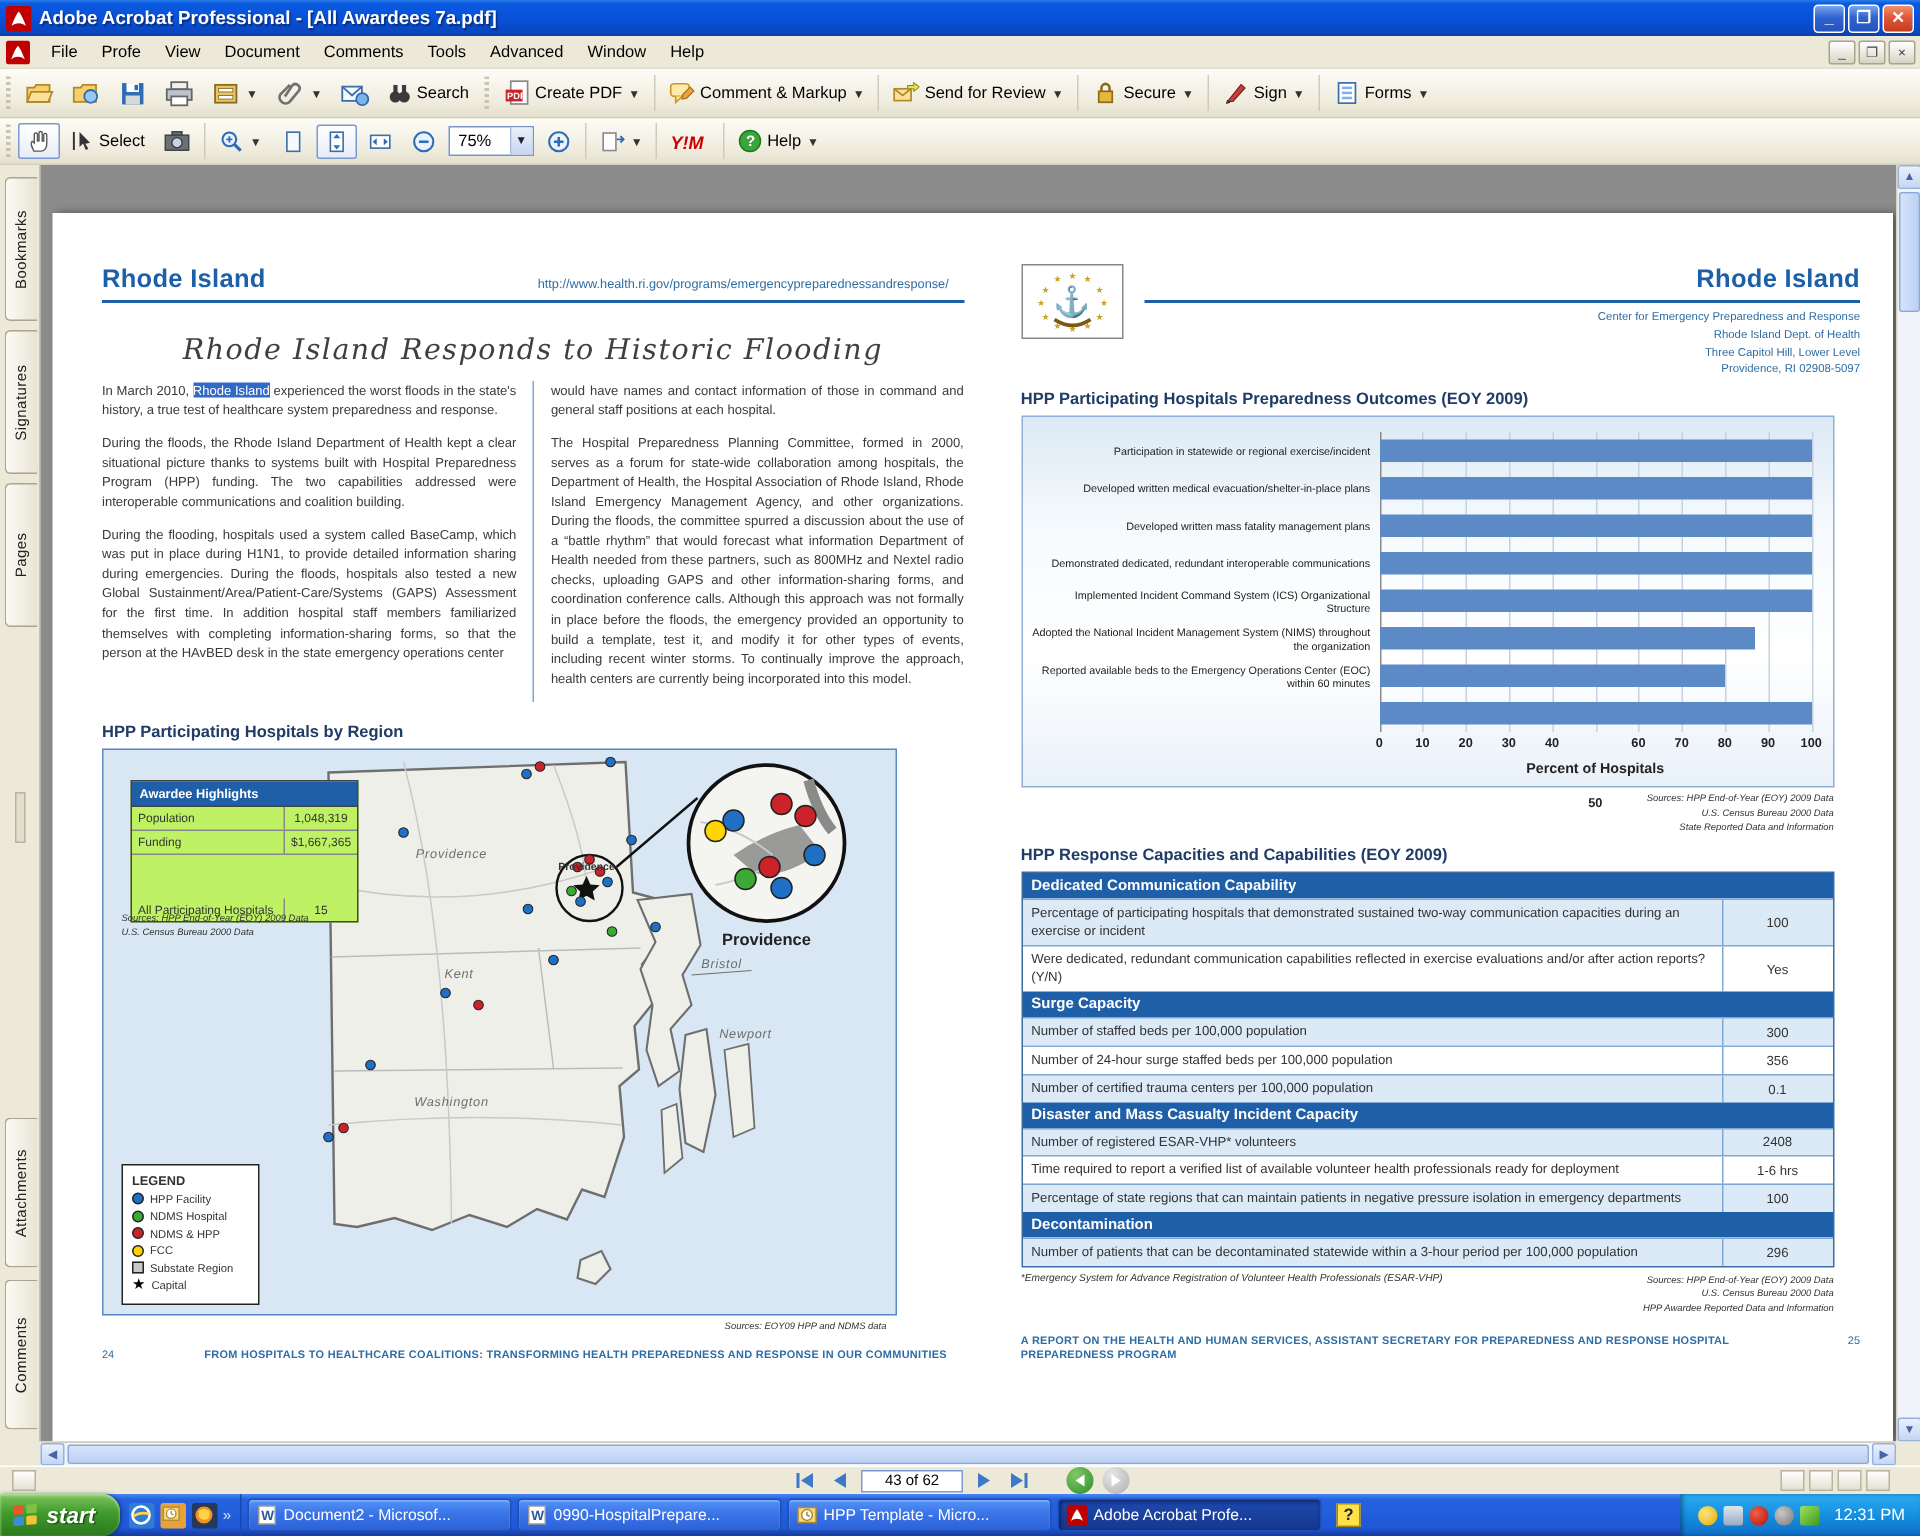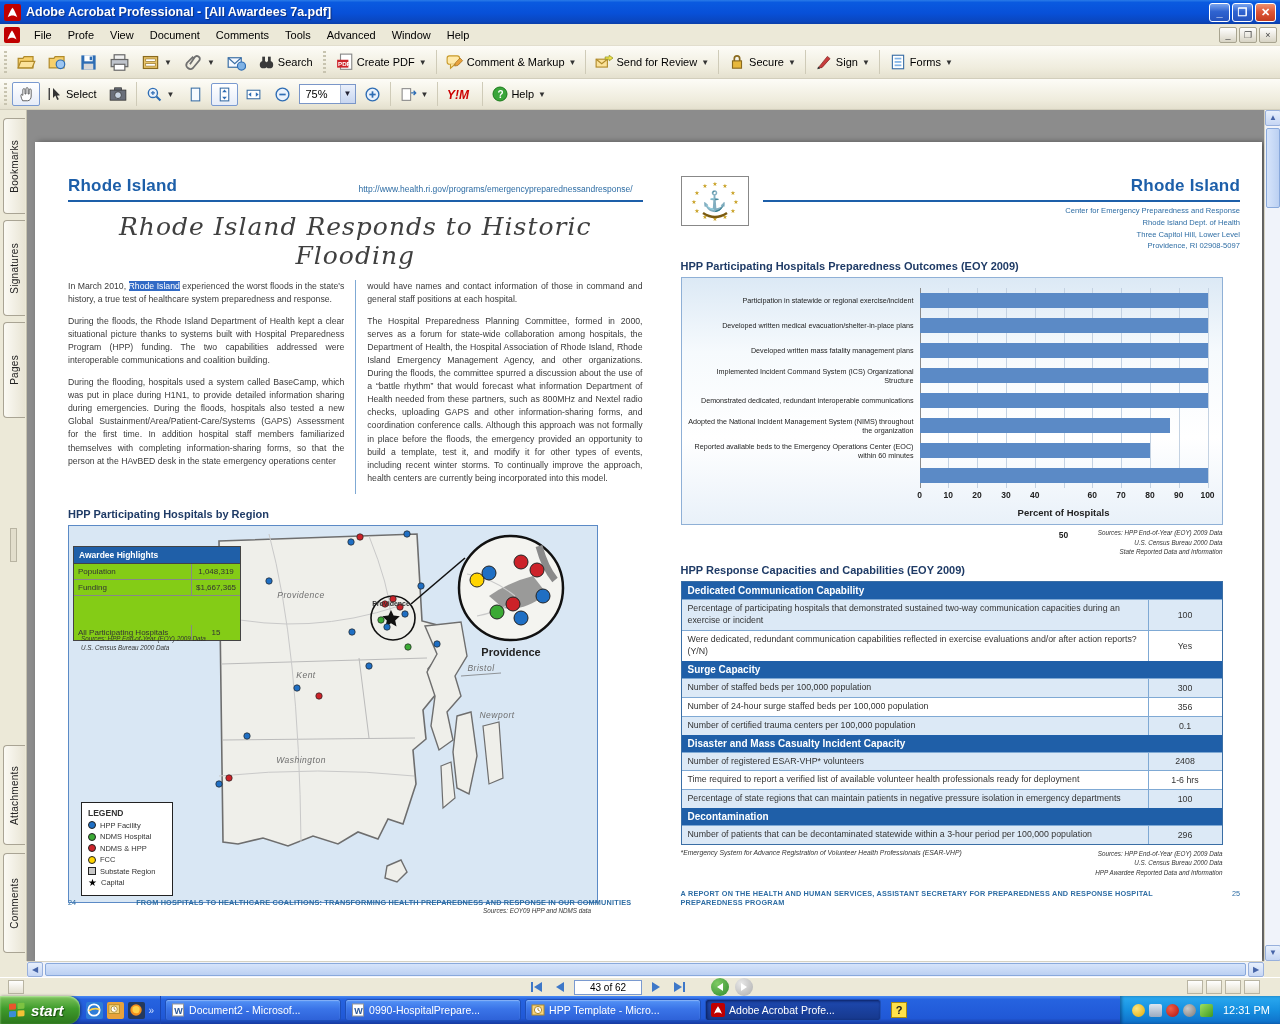--- a/index.html
+++ b/index.html
@@ -63,32 +63,32 @@
     box-shadow:3px 0 6px rgba(0,0,0,.4);display:flex;}
   .page{width:50%;height:100%;position:relative;font-size:9px;color:#333;}
   .page-left{padding:34px 6px 0 33px;}
   .page-right{padding:34px 22px 0 32px;}
 
   
   .lp-header{display:flex;align-items:flex-end;}
   .state-title{font-size:17px;font-weight:bold;color:#1D5FA9;letter-spacing:.2px;}
   .lp-url{margin-left:auto;margin-right:10px;font-size:8.5px;color:#2E6DA4;padding-bottom:2px;}
   .blue-rule{border-top:2px solid #1D5FA9;margin-top:4px;}
-  .article-title{font-family:"DejaVu Serif",serif;font-style:italic;font-size:25px;color:#3F3F3F;
-    text-align:center;margin:10px 0 10px 0;letter-spacing:1px;}
+  .article-title{font-family:"DejaVu Serif",serif;font-style:italic;font-size:19px;color:#3F3F3F;
+    text-align:center;margin:20px 0 10px 0;letter-spacing:1px;}
   .cols{display:flex;margin-top:2px;}
   .col{width:50%;font-size:8.7px;line-height:1.5;text-align:justify;color:#3A3A3A;}
   .col p{margin:0 0 9px 0;}
   .col1{padding-right:11px;}
   .col2{border-left:1px solid #7FA9D4;padding-left:11px;}
   .hl{background:#316AC5;color:#fff;}
   .sec-heading{font-size:11px;font-weight:bold;color:#1F3B66;margin:14px 0 5px 0;}
 
   .map-panel{position:relative;width:530px;height:378px;background:#D9E7F4;border:1px solid #5B8AC6;}
-  .aw-table{position:absolute;left:4px;top:20px;width:168px;border:1px solid #444;background:#84cc16;font-size:8px;}
+  .aw-table{position:absolute;left:18px;top:20px;width:152px;border:1px solid #444;background:#bef264;font-size:8px;}
   .aw-head{background:#1F5FA8;color:#fff;font-weight:bold;padding:3px 5px;font-size:8.5px;border-bottom:1px solid #444;}
   .aw-row{display:flex;border-bottom:1px solid #888;}
   .aw-row:last-child{border-bottom:none;margin-top:29px;}
   .aw-row .k{flex:1;padding:3px 4px;border-right:1px solid #888;}
   .aw-row .v{width:48px;padding:3px 4px;text-align:center;}
   .aw-src{position:absolute;left:12px;top:108px;font-size:6.3px;font-style:italic;color:#333;line-height:1.5;}
   .legend{position:absolute;left:12px;top:276px;width:92px;background:#fff;border:1.5px solid #222;padding:5px 6px;font-size:7.5px;}
   .legend .lt{font-weight:bold;font-size:8.5px;margin-bottom:3px;}
   .leg-item{display:flex;align-items:center;gap:4px;margin:2.5px 0;}
   .leg-dot{width:8px;height:8px;border-radius:50%;border:1px solid #222;flex:none;}
@@ -650,22 +650,22 @@
         </div>
       </div>
 
       <div class="sec-heading" style="margin-top:8px">HPP Participating Hospitals Preparedness Outcomes (EOY 2009)</div>
       <div class="chart-panel">
         <div class="chart-body">
           <div class="c-labels" id="c-labels">
               <div class="c-label">Participation in statewide or regional exercise/incident</div>
               <div class="c-label">Developed written medical evacuation/shelter-in-place plans</div>
               <div class="c-label">Developed written mass fatality management plans</div>
+              <div class="c-label">Demonstrated dedicated, redundant interoperable communications</div>
               <div class="c-label">Implemented Incident Command System (ICS) Organizational Structure</div>
-              <div class="c-label">Demonstrated dedicated, redundant interoperable communications</div>
               <div class="c-label">Adopted the National Incident Management System (NIMS) throughout the organization</div>
               <div class="c-label">Reported available beds to the Emergency Operations Center (EOC) within 60 minutes</div>
               <div class="c-label"></div>
             </div>
           <div class="c-plotwrap" id="c-plotwrap">
             <div class="c-grid" id="c-grid" style="bottom: 30px;">
                 <div class="c-gline zero" style="left: 0%;"></div>
                 <div class="c-gline" style="left: 10%;"></div>
                 <div class="c-gline" style="left: 20%;"></div>
                 <div class="c-gline" style="left: 30%;"></div>

